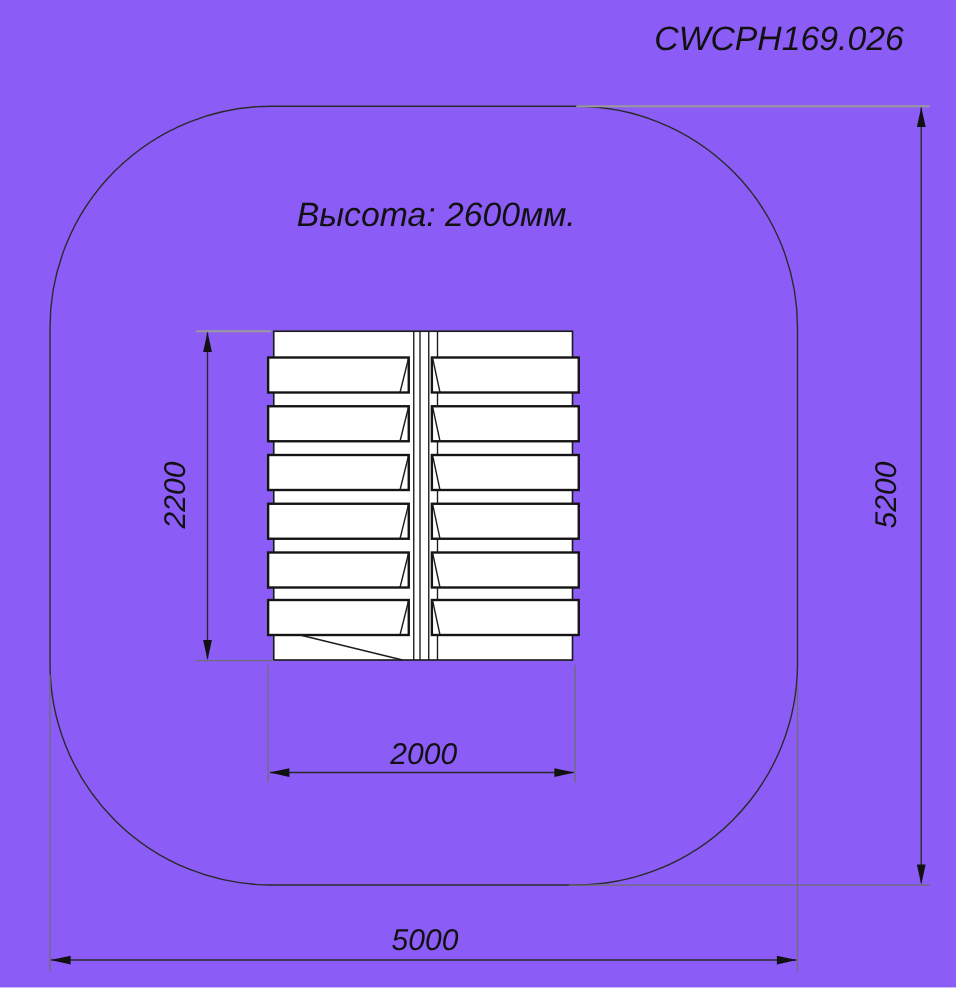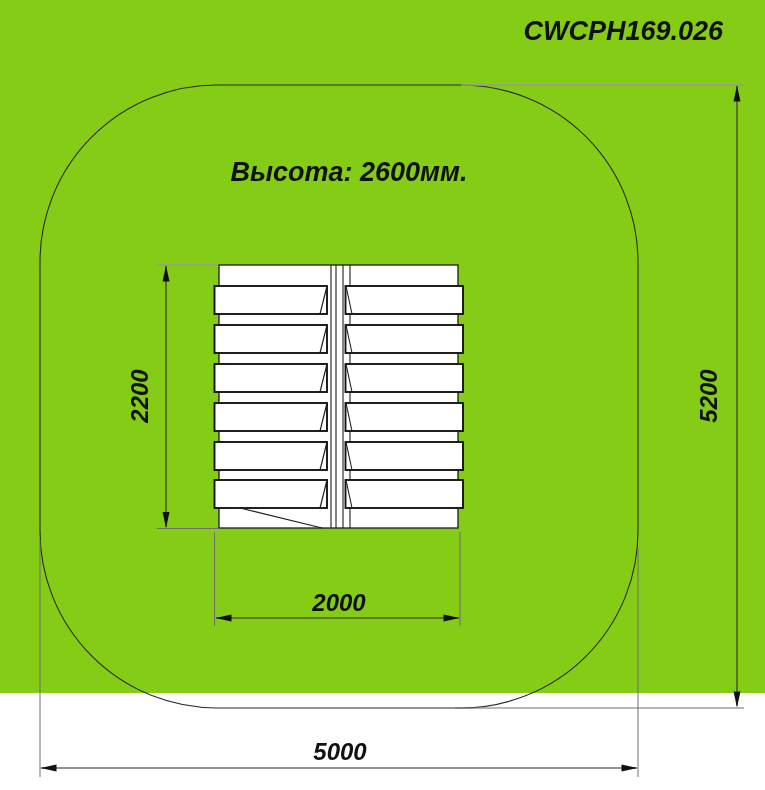--- a/index.html
+++ b/index.html
@@ -7,23 +7,22 @@
     padding: 0;
     background: #ffffff;
     width: 765px;
     height: 790px;
     overflow: hidden;
     font-family: "Liberation Sans", sans-serif;
   }
   .drawing-wrap {
     position: relative;
     width: 765px;
-    height: 693px;
-    background: #84cc16;
-    font-weight: bold;
+    height: 790px;
+    background: #8b5cf6;
   }
   svg { display: block; }
   .outline  { fill: none; stroke: #2a2a2a; stroke-width: 1.1; }
   .panel    { fill: #ffffff; stroke: #1c1c1c; stroke-width: 1.3; }
   .slat     { fill: #ffffff; stroke: #141414; stroke-width: 1.9; }
   .thin     { fill: none; stroke: #1c1c1c; stroke-width: 1.1; }
   .dimline  { fill: none; stroke: #2a2a2a; stroke-width: 1.1; }
   .extline  { fill: none; stroke: #6e6e6e; stroke-width: 1; }
   .extgray  { fill: none; stroke: #9a9a9a; stroke-width: 1.6; }
   .arrow    { fill: #111111; stroke: none; }

